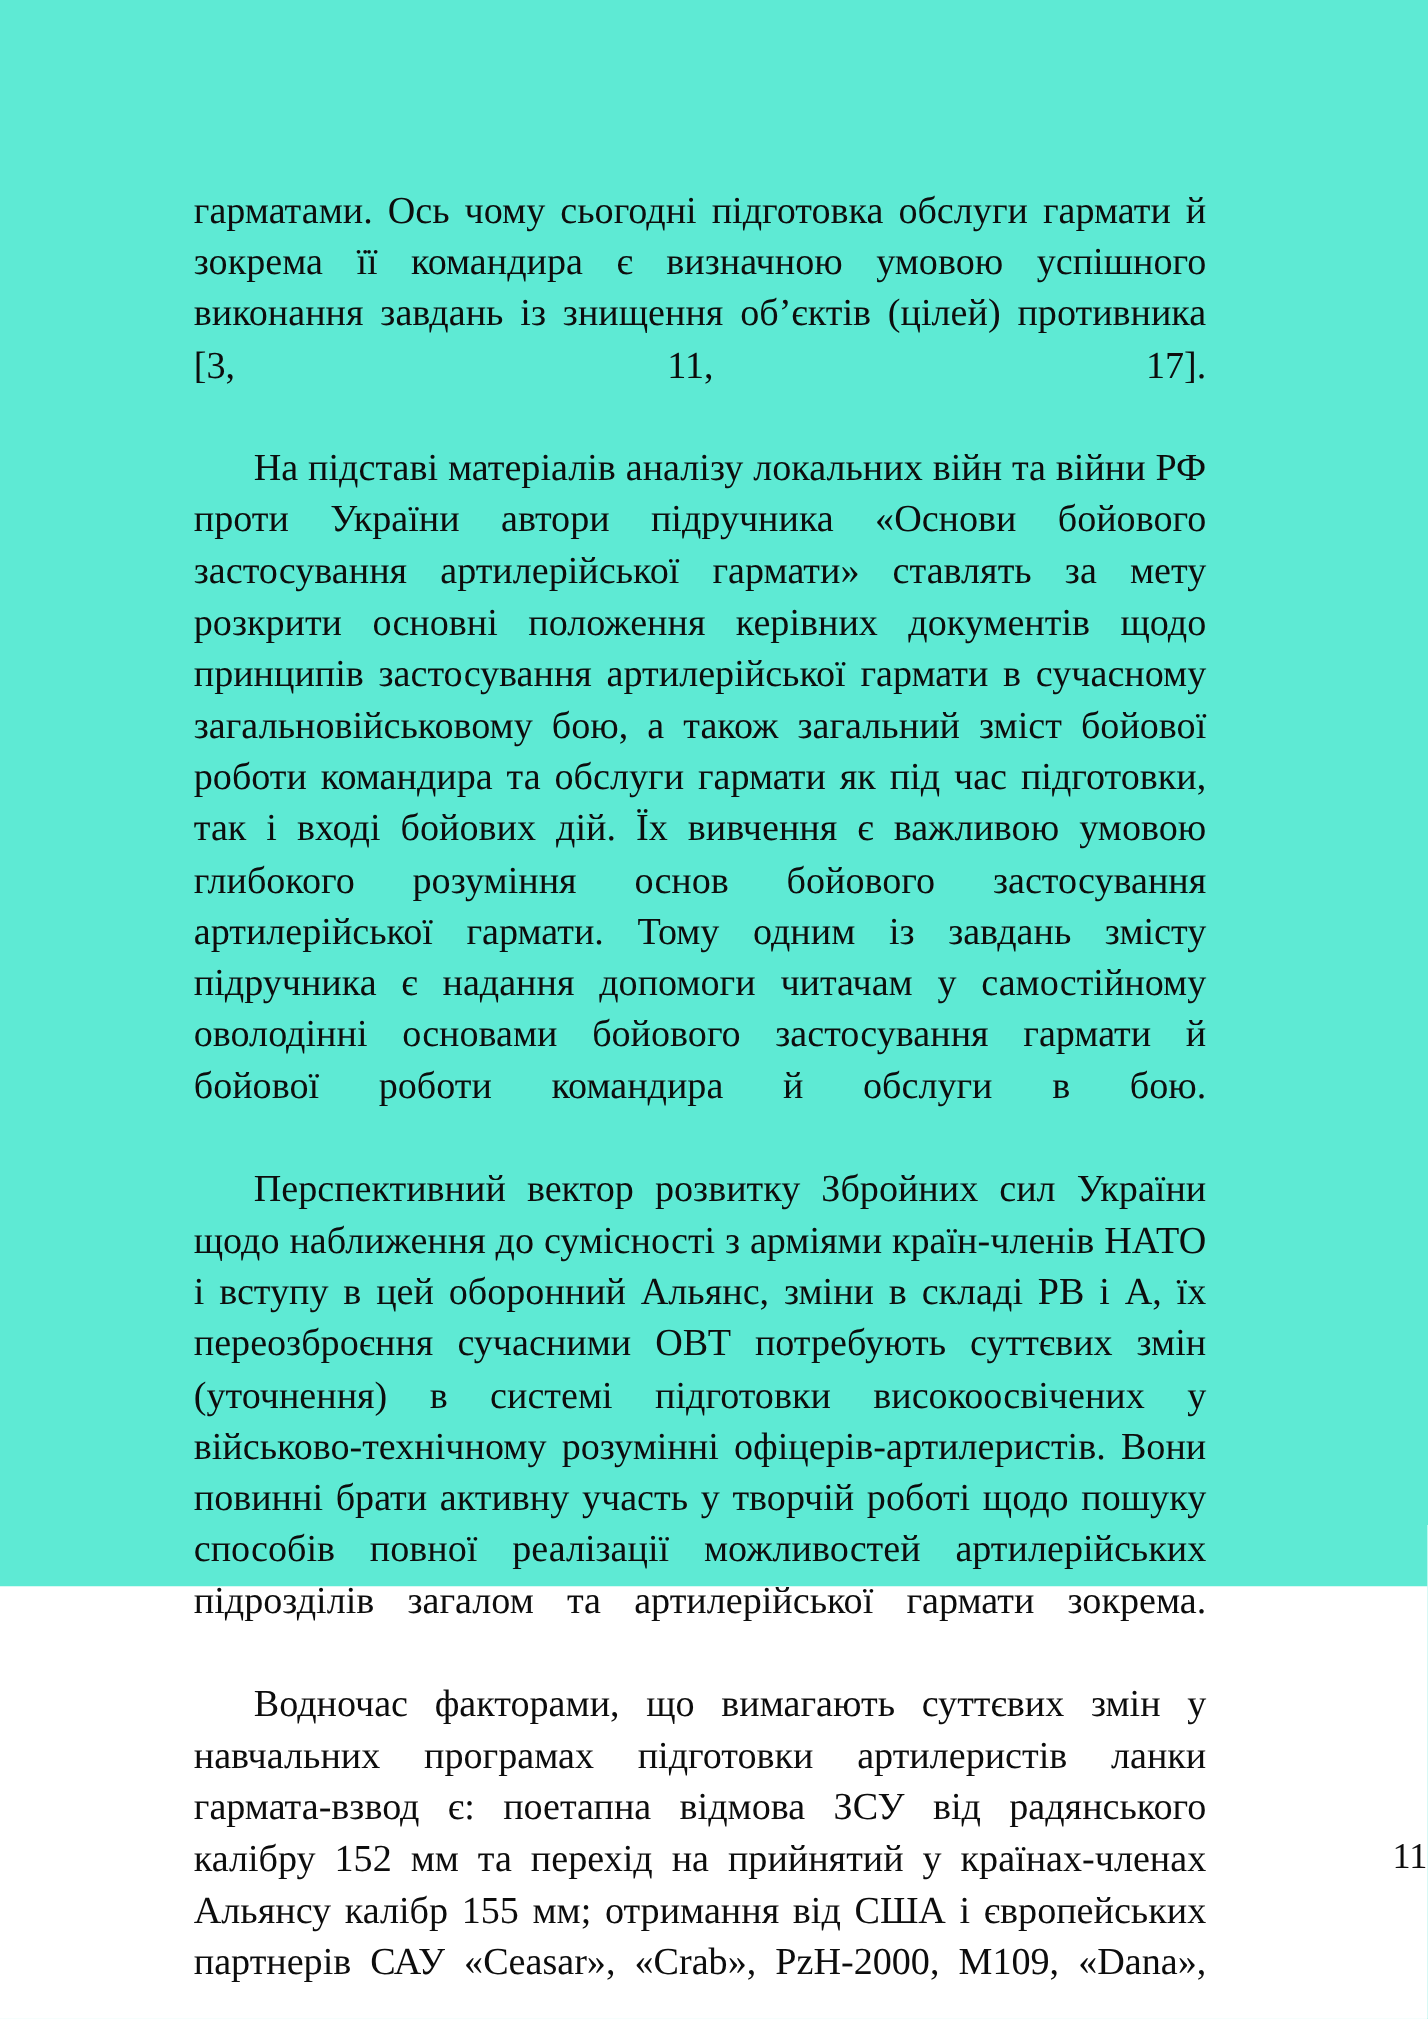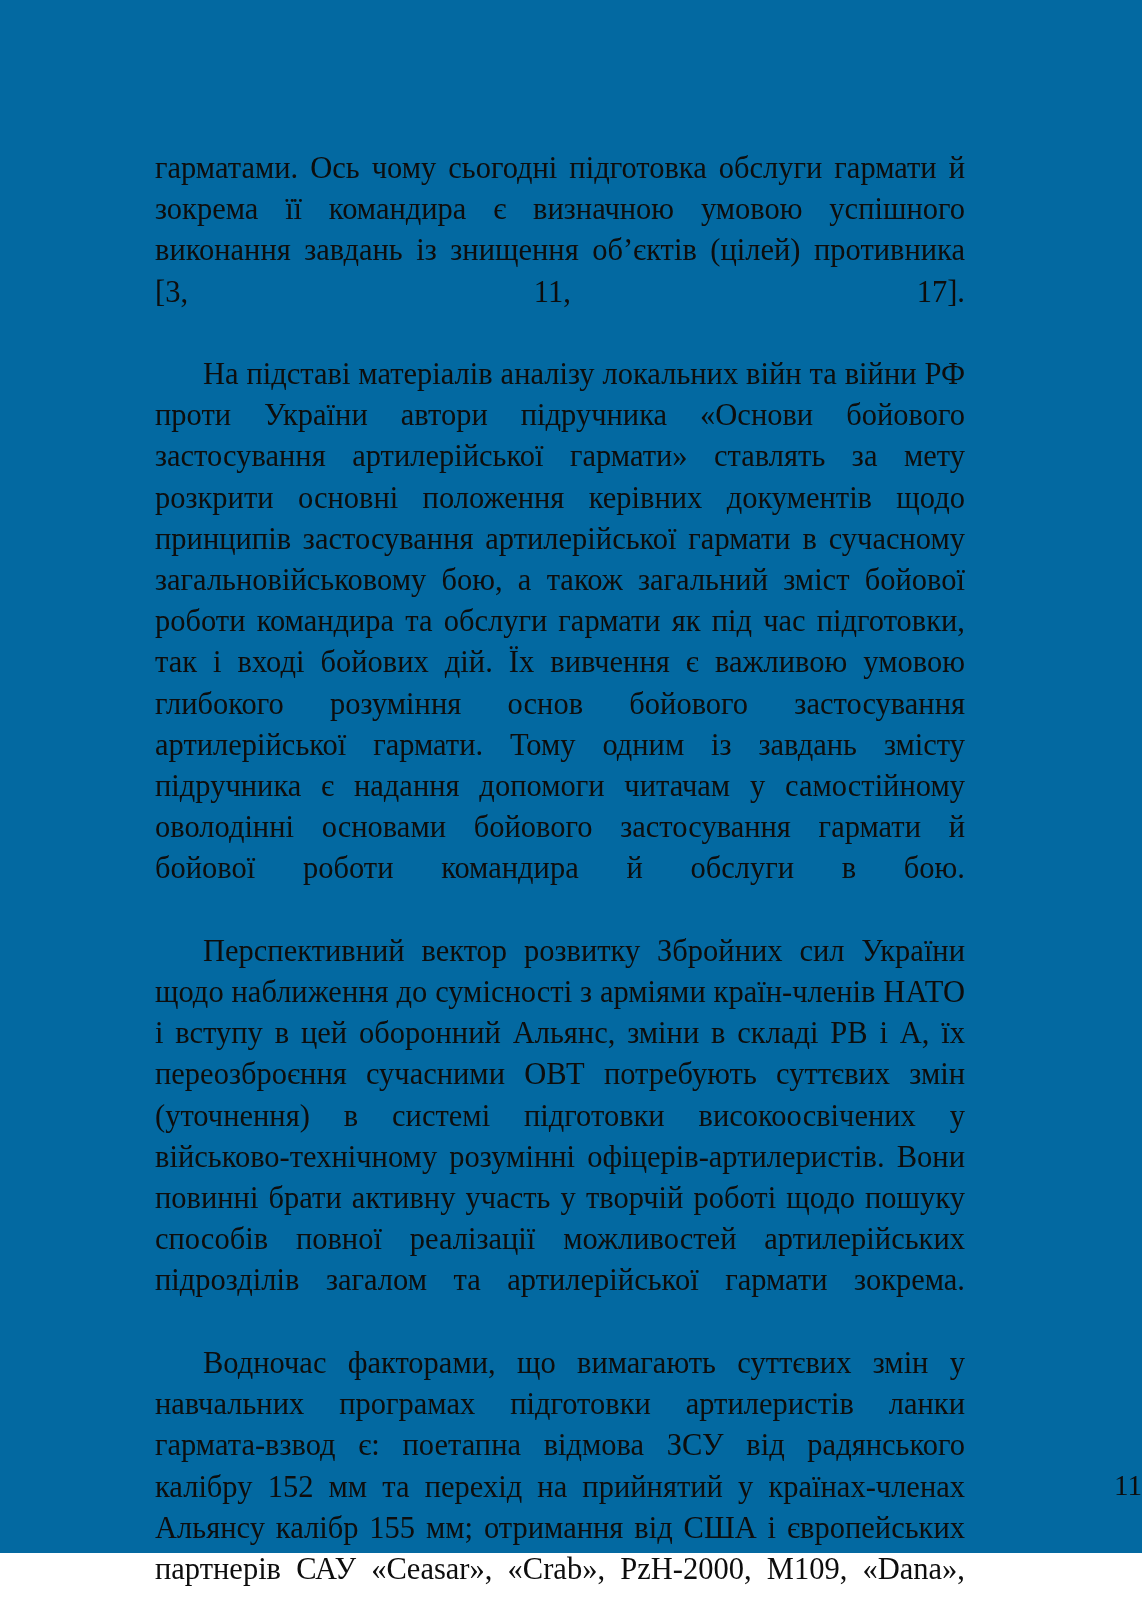--- a/index.html
+++ b/index.html
@@ -14,22 +14,22 @@
     font-family: "Liberation Serif", "DejaVu Serif", serif;
     color: #0d0d0d;
     overflow: hidden;
   }
 
   .page {
     position: absolute;
     top: 0;
     left: 0;
     width: 1142px;
-    height: 1553px;
-    background: #0369a1;
+    height: 1269px;
+    background: #5eead4;
   }
 
   .text-block {
     position: absolute;
     left: 155px;
     top: 148px;
     width: 810px;
   }
 
   .para {

